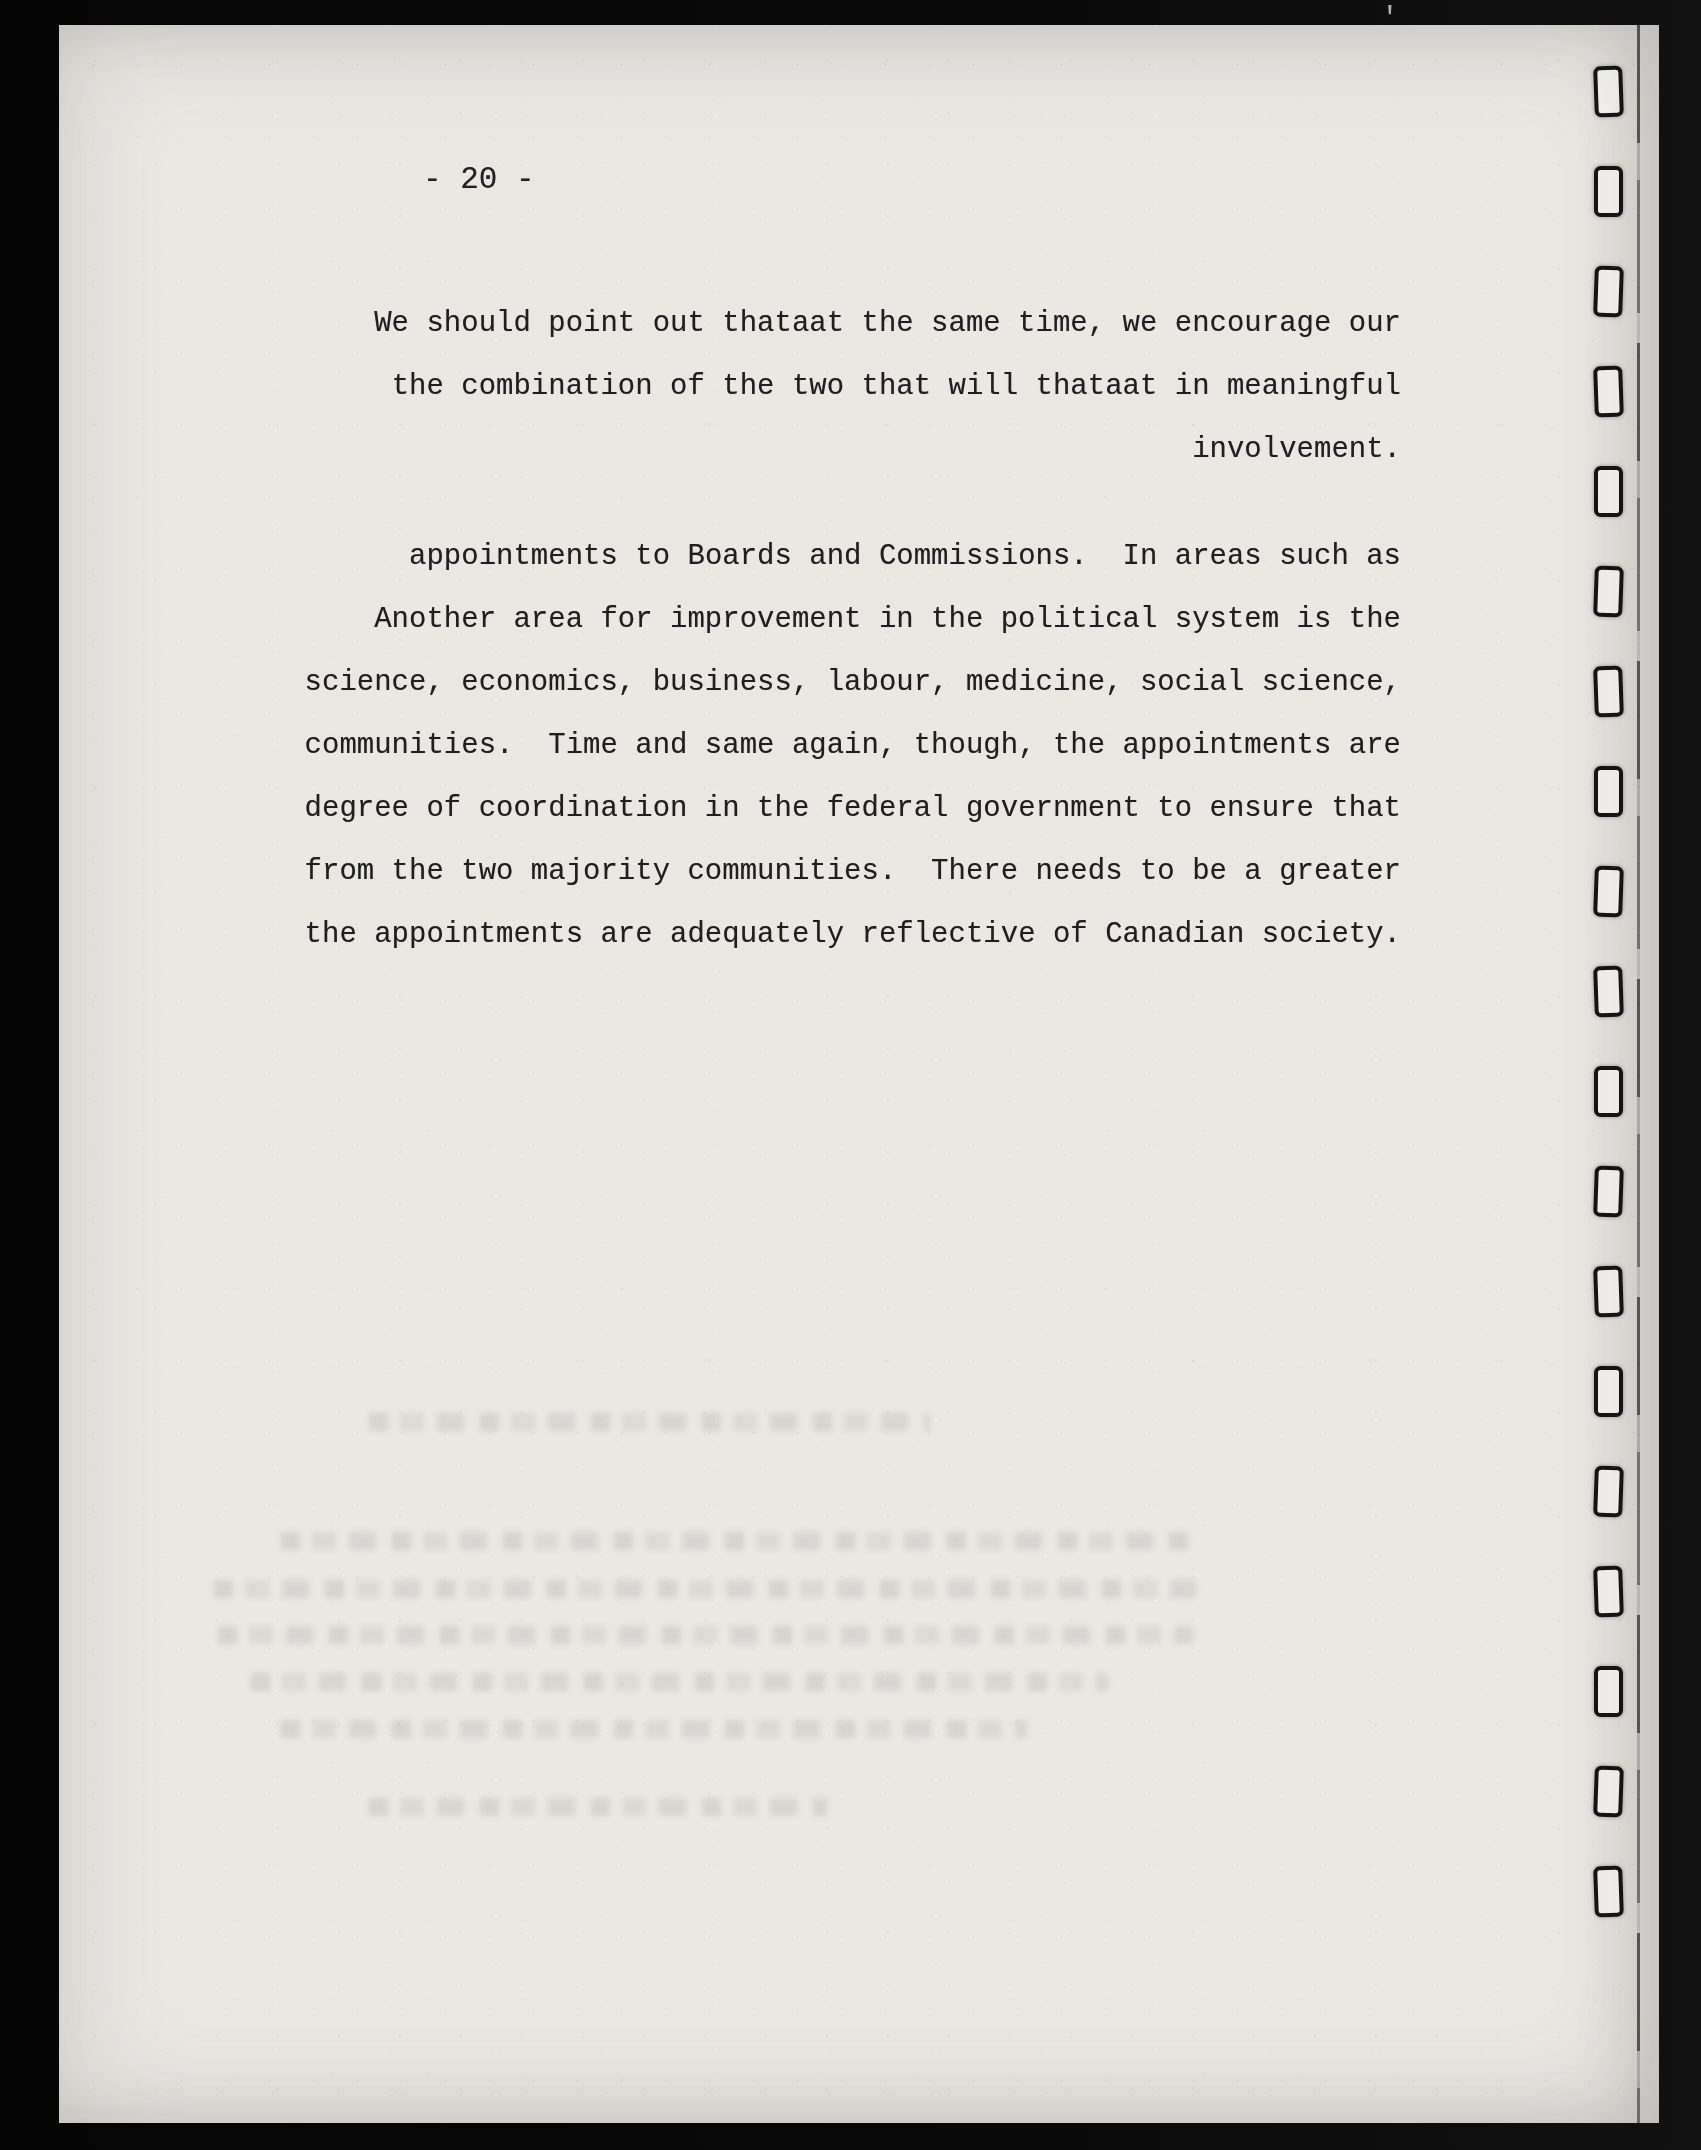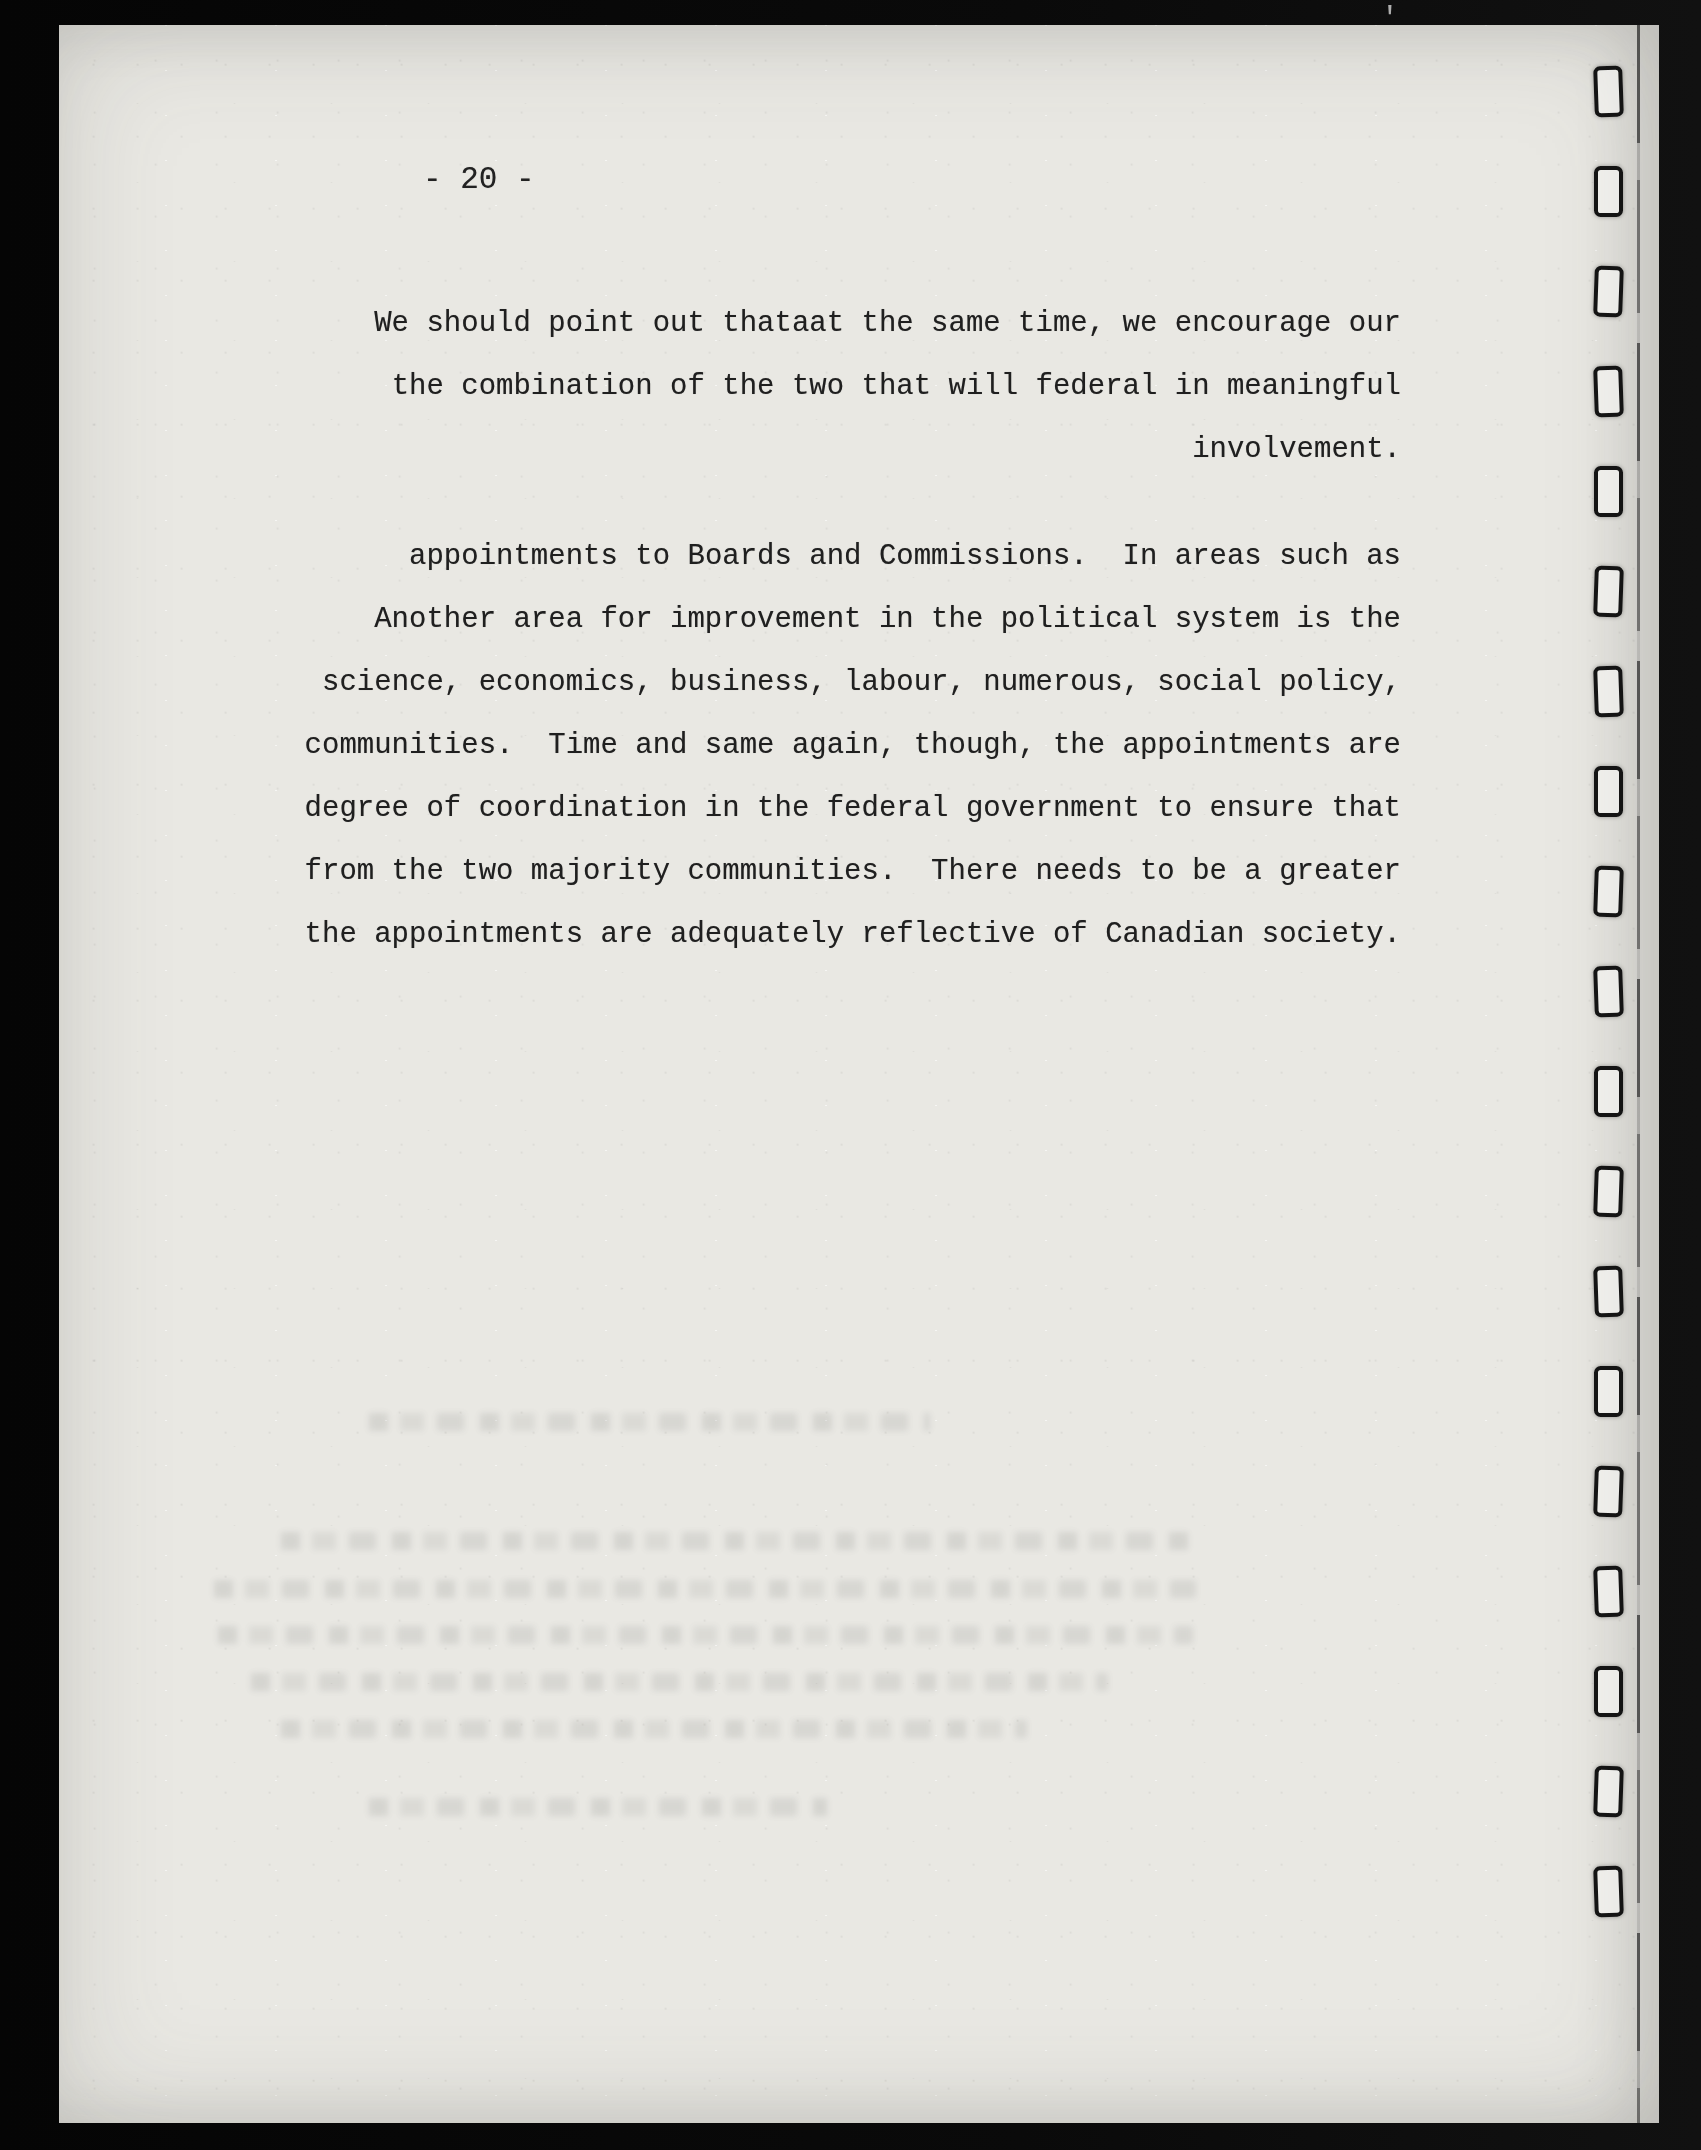--- a/index.html
+++ b/index.html
@@ -122,27 +122,27 @@
 
   <div class="top-artifact">'</div>
 
   <div class="page">
 
     <div class="page-number">- 20 -</div>
 
     <div class="text-block" id="text-block">
         <div class="paragraph">
           <div class="line">We should point out thataat the same time, we encourage our</div>
-          <div class="line">the combination of the two that will federal in meaningful</div>
+          <div class="line">the combination of the two that will thataat in meaningful</div>
           <div class="line">involvement.</div>
         </div>
         <div class="paragraph">
           <div class="line">appointments to Boards and Commissions.  In areas such as</div>
           <div class="line">Another area for improvement in the political system is the</div>
-          <div class="line">science, economics, business, labour, numerous, social policy,</div>
+          <div class="line">science, economics, business, labour, medicine, social science,</div>
           <div class="line">communities.  Time and same again, though, the appointments are</div>
           <div class="line">degree of coordination in the federal government to ensure that</div>
           <div class="line">from the two majority communities.  There needs to be a greater</div>
           <div class="line">the appointments are adequately reflective of Canadian society.</div>
         </div>
       </div>
 
     <div class="bleed" id="bleed">
         <div class="bleed-line" style="left: 310px; width: 561px; top: 1388px;"></div>
         <div class="bleed-line" style="left: 222px; width: 916px; top: 1507px;"></div>

